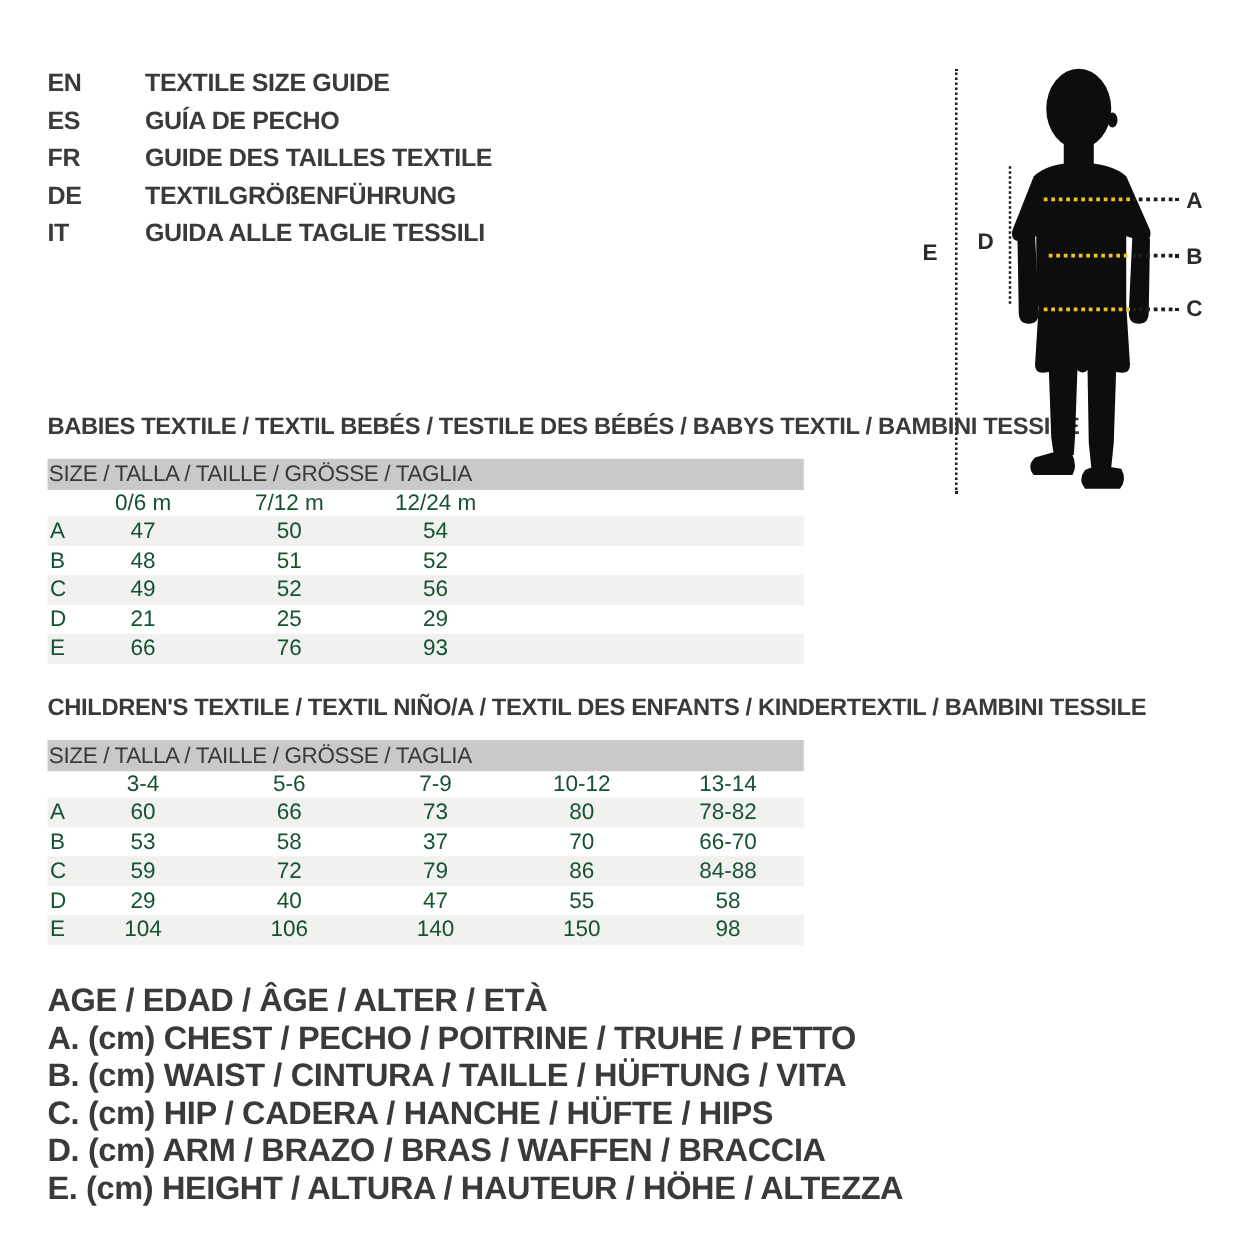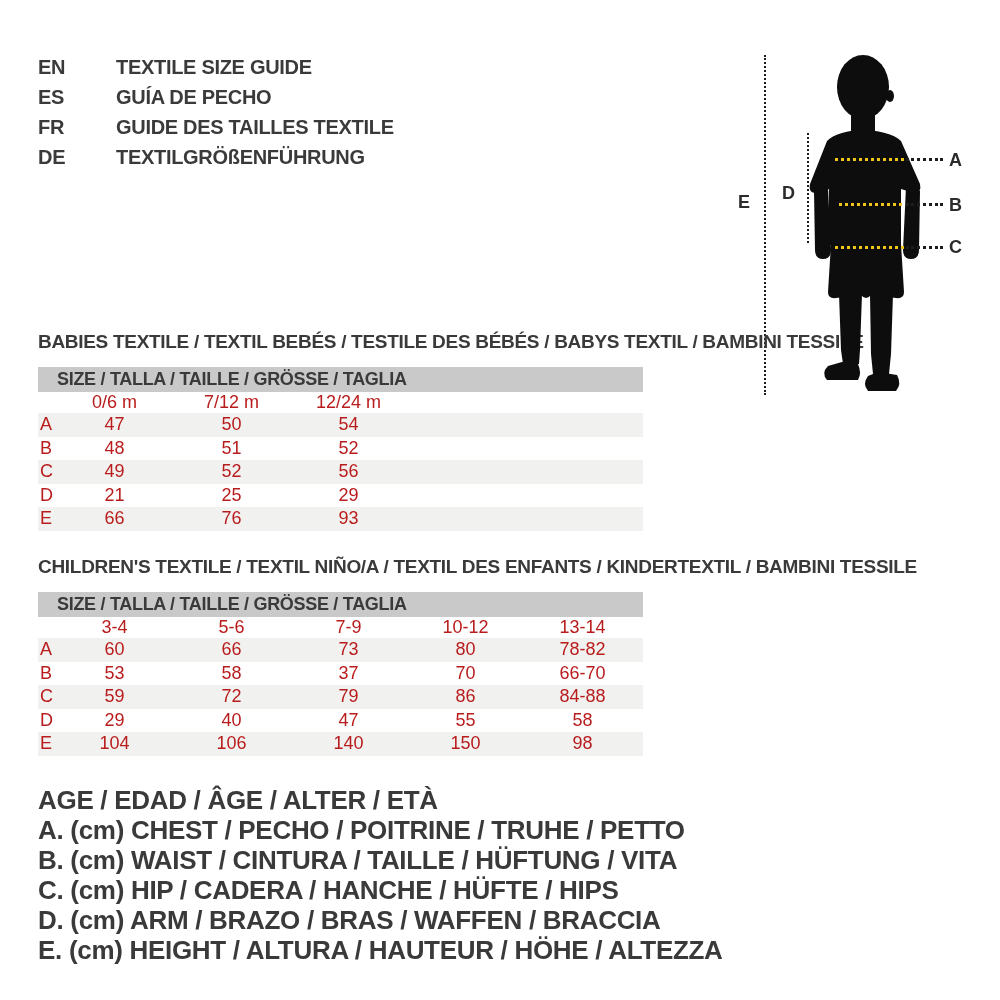--- a/index.html
+++ b/index.html
@@ -36,23 +36,23 @@
 
   
   .section-title{position:absolute;left:38px;font-size:19px;font-weight:700;letter-spacing:-0.3px;white-space:nowrap;}
   #babies-title{top:331px;}
   #children-title{top:556px;}
 
   
   .size-table{position:absolute;left:38px;width:605px;}
   #babies-table{top:367px;}
   #children-table{top:592px;}
-  .tbl-header{height:25px;line-height:25px;background:#c9c9c9;font-size:18px;font-weight:700;
-              letter-spacing:-0.3px;padding-left:19px;box-sizing:border-box;color:#3a3a3a;}
-  .trow{display:grid;align-items:center;font-size:18px;font-weight:400;color:#b91c1c;}
+  .tbl-header{height:25px;line-height:25px;background:#c9c9c9;font-size:18px;font-weight:400;
+              letter-spacing:-0.3px;padding-left:1px;box-sizing:border-box;color:#3a3a3a;}
+  .trow{display:grid;align-items:center;font-size:18px;font-weight:400;color:#14532d;}
   .cols3{grid-template-columns:18px 117px 117px 117px;}
   .cols5{grid-template-columns:18px 117px 117px 117px 117px 117px;}
   .subhead{height:21px;}
   .drow{height:23.5px;}
   .drow.alt{background:#f1f1f0;}
   .cell{text-align:center;}
   .rlabel{text-align:left;padding-left:2px;}
 
   
   .legend{position:absolute;left:38px;top:785px;}
@@ -70,20 +70,24 @@
     <span class="lang-code">ES</span>
     <span class="lang-label">GUÍA DE PECHO</span>
   </div>
   <div class="lang-row">
     <span class="lang-code">FR</span>
     <span class="lang-label">GUIDE DES TAILLES TEXTILE</span>
   </div>
   <div class="lang-row">
     <span class="lang-code">DE</span>
     <span class="lang-label">TEXTILGRÖßENFÜHRUNG</span>
+  </div>
+  <div class="lang-row">
+    <span class="lang-code">IT</span>
+    <span class="lang-label">GUIDA ALLE TAGLIE TESSILI</span>
   </div>
 </div>
 
 <svg id="silhouette" width="122" height="348" viewBox="0 0 122 348" fill="#0d0d0d">
   <ellipse cx="57" cy="33" rx="26" ry="32"></ellipse>
   <ellipse cx="84" cy="42" rx="4" ry="6"></ellipse>
   <rect x="45" y="56" width="24" height="24"></rect>
   <path d="M57,76 C42,76 28,80 21,87 L4,130 Q2,139 10,139 L23,135 L23,191 L95,191 L95,135 L108,139 Q116,139 114,130 L95,87 C88,80 72,76 57,76 Z"></path>
   <path d="M8,137 L22,133 L25,196 Q25,205 17,205 Q9,205 9,196 Z"></path>
   <path d="M114,137 L100,133 L97,196 Q97,205 105,205 Q113,205 113,196 Z"></path>

